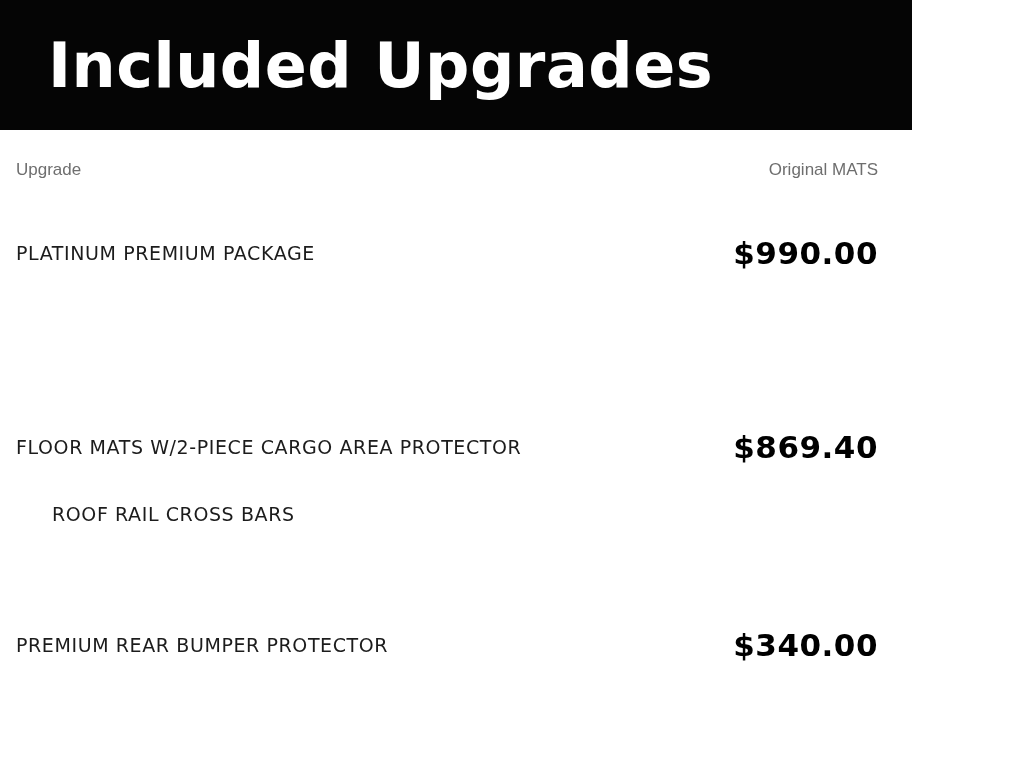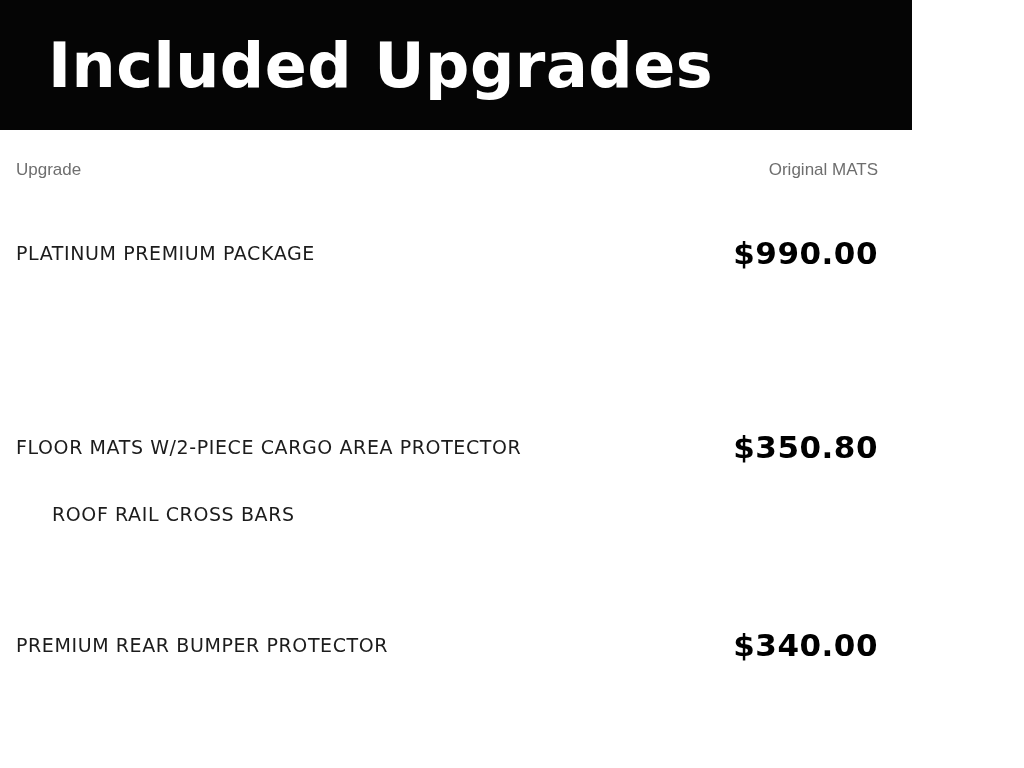--- a/index.html
+++ b/index.html
@@ -96,21 +96,21 @@
     <span>Original MATS</span>
   </div>
 
   <div class="upgrade-row row-1">
     <span class="upgrade-label">PLATINUM PREMIUM PACKAGE</span>
     <span class="upgrade-price">$990.00</span>
   </div>
 
   <div class="upgrade-row row-2">
     <span class="upgrade-label">FLOOR MATS W/2-PIECE CARGO AREA PROTECTOR</span>
-    <span class="upgrade-price">$350.80</span>
+    <span class="upgrade-price">$869.40</span>
   </div>
 
   <div class="upgrade-row row-3">
     <span class="upgrade-label">ROOF RAIL CROSS BARS</span>
   </div>
 
   <div class="upgrade-row row-4">
     <span class="upgrade-label">PREMIUM REAR BUMPER PROTECTOR</span>
     <span class="upgrade-price">$340.00</span>
   </div>

